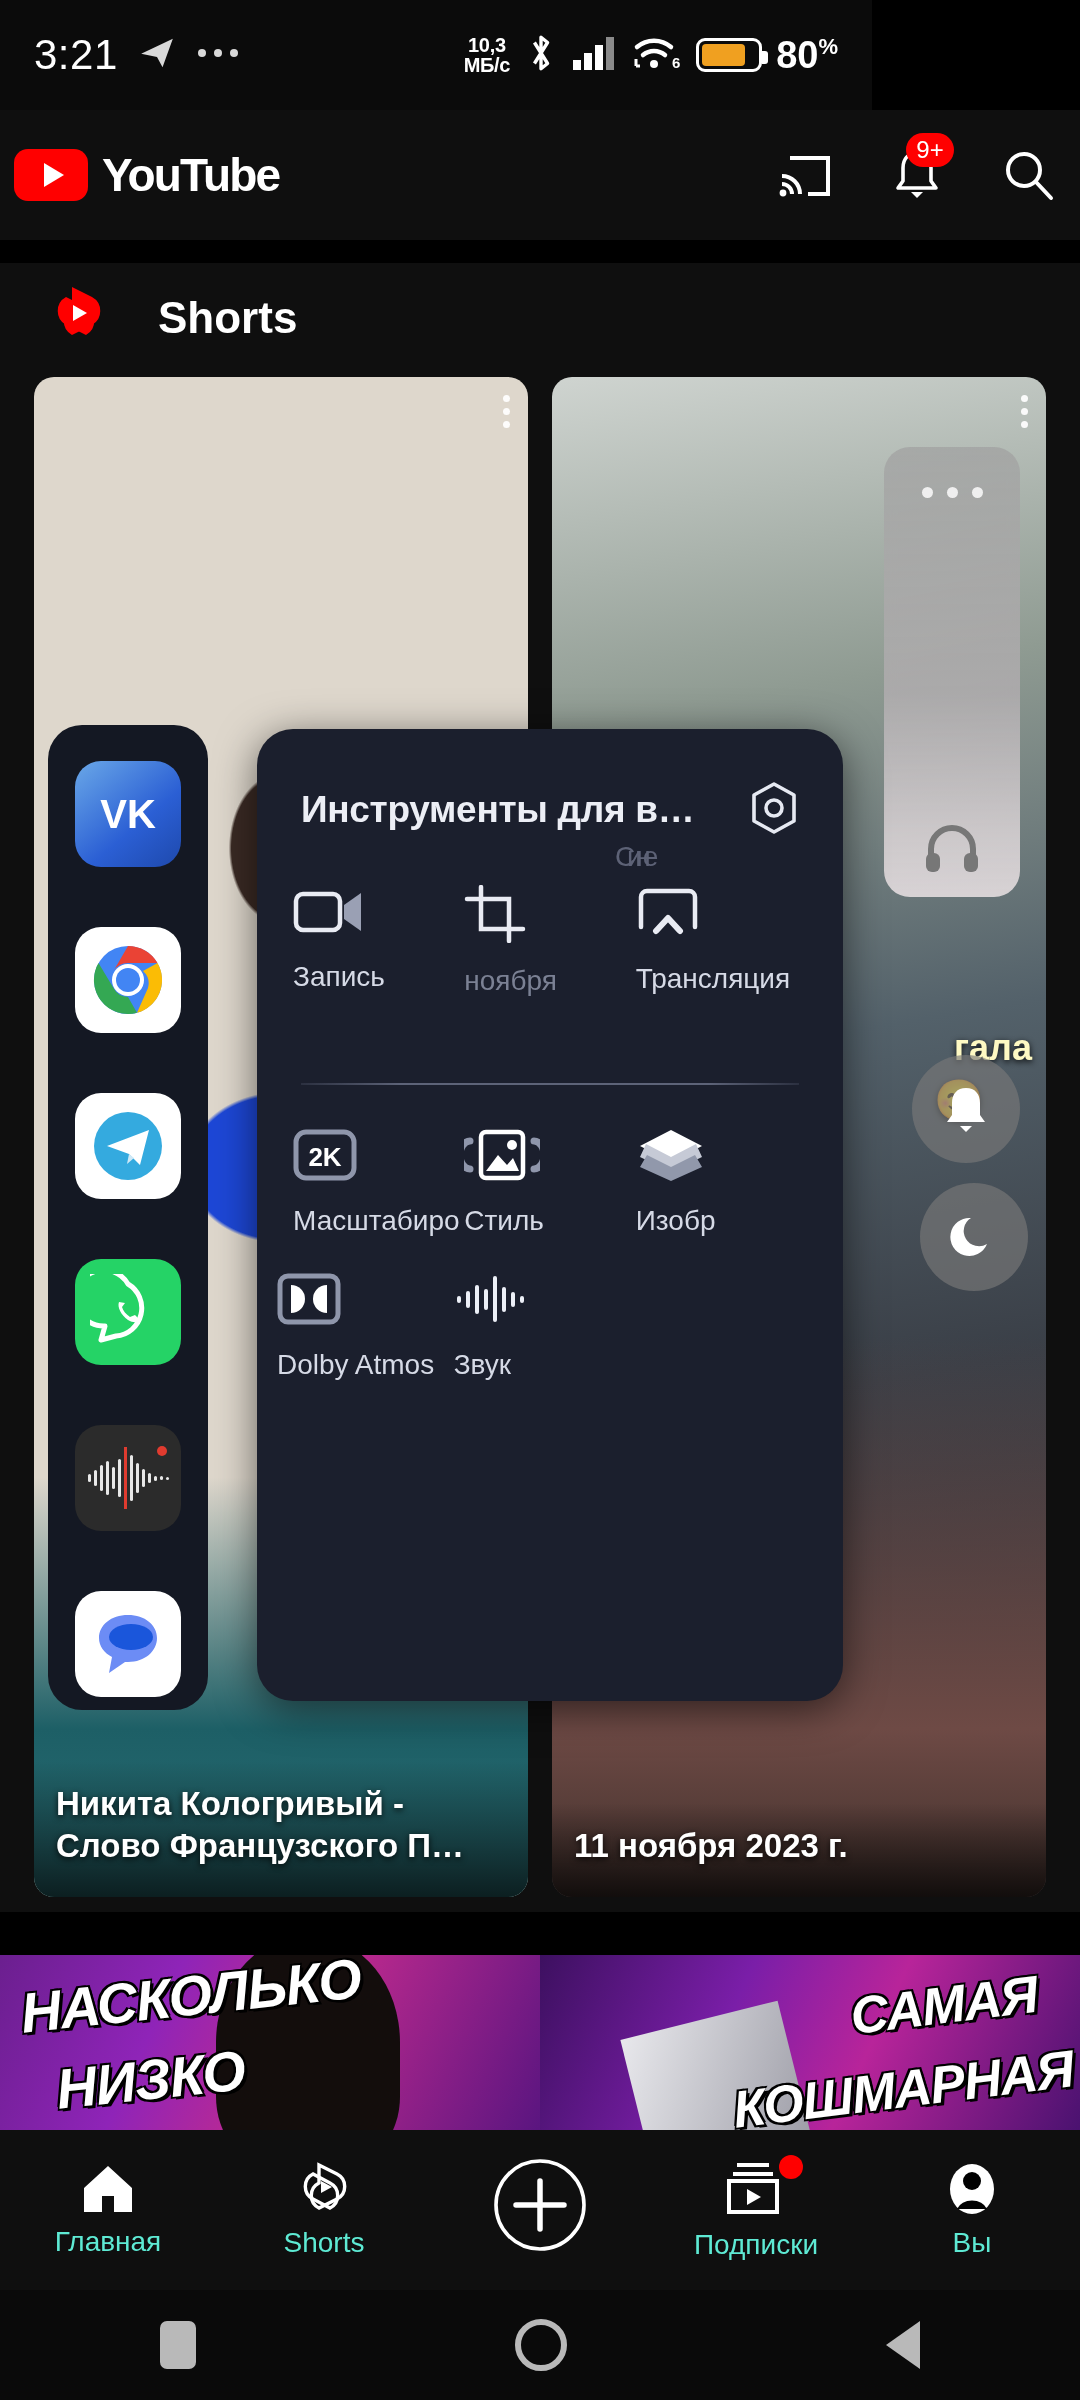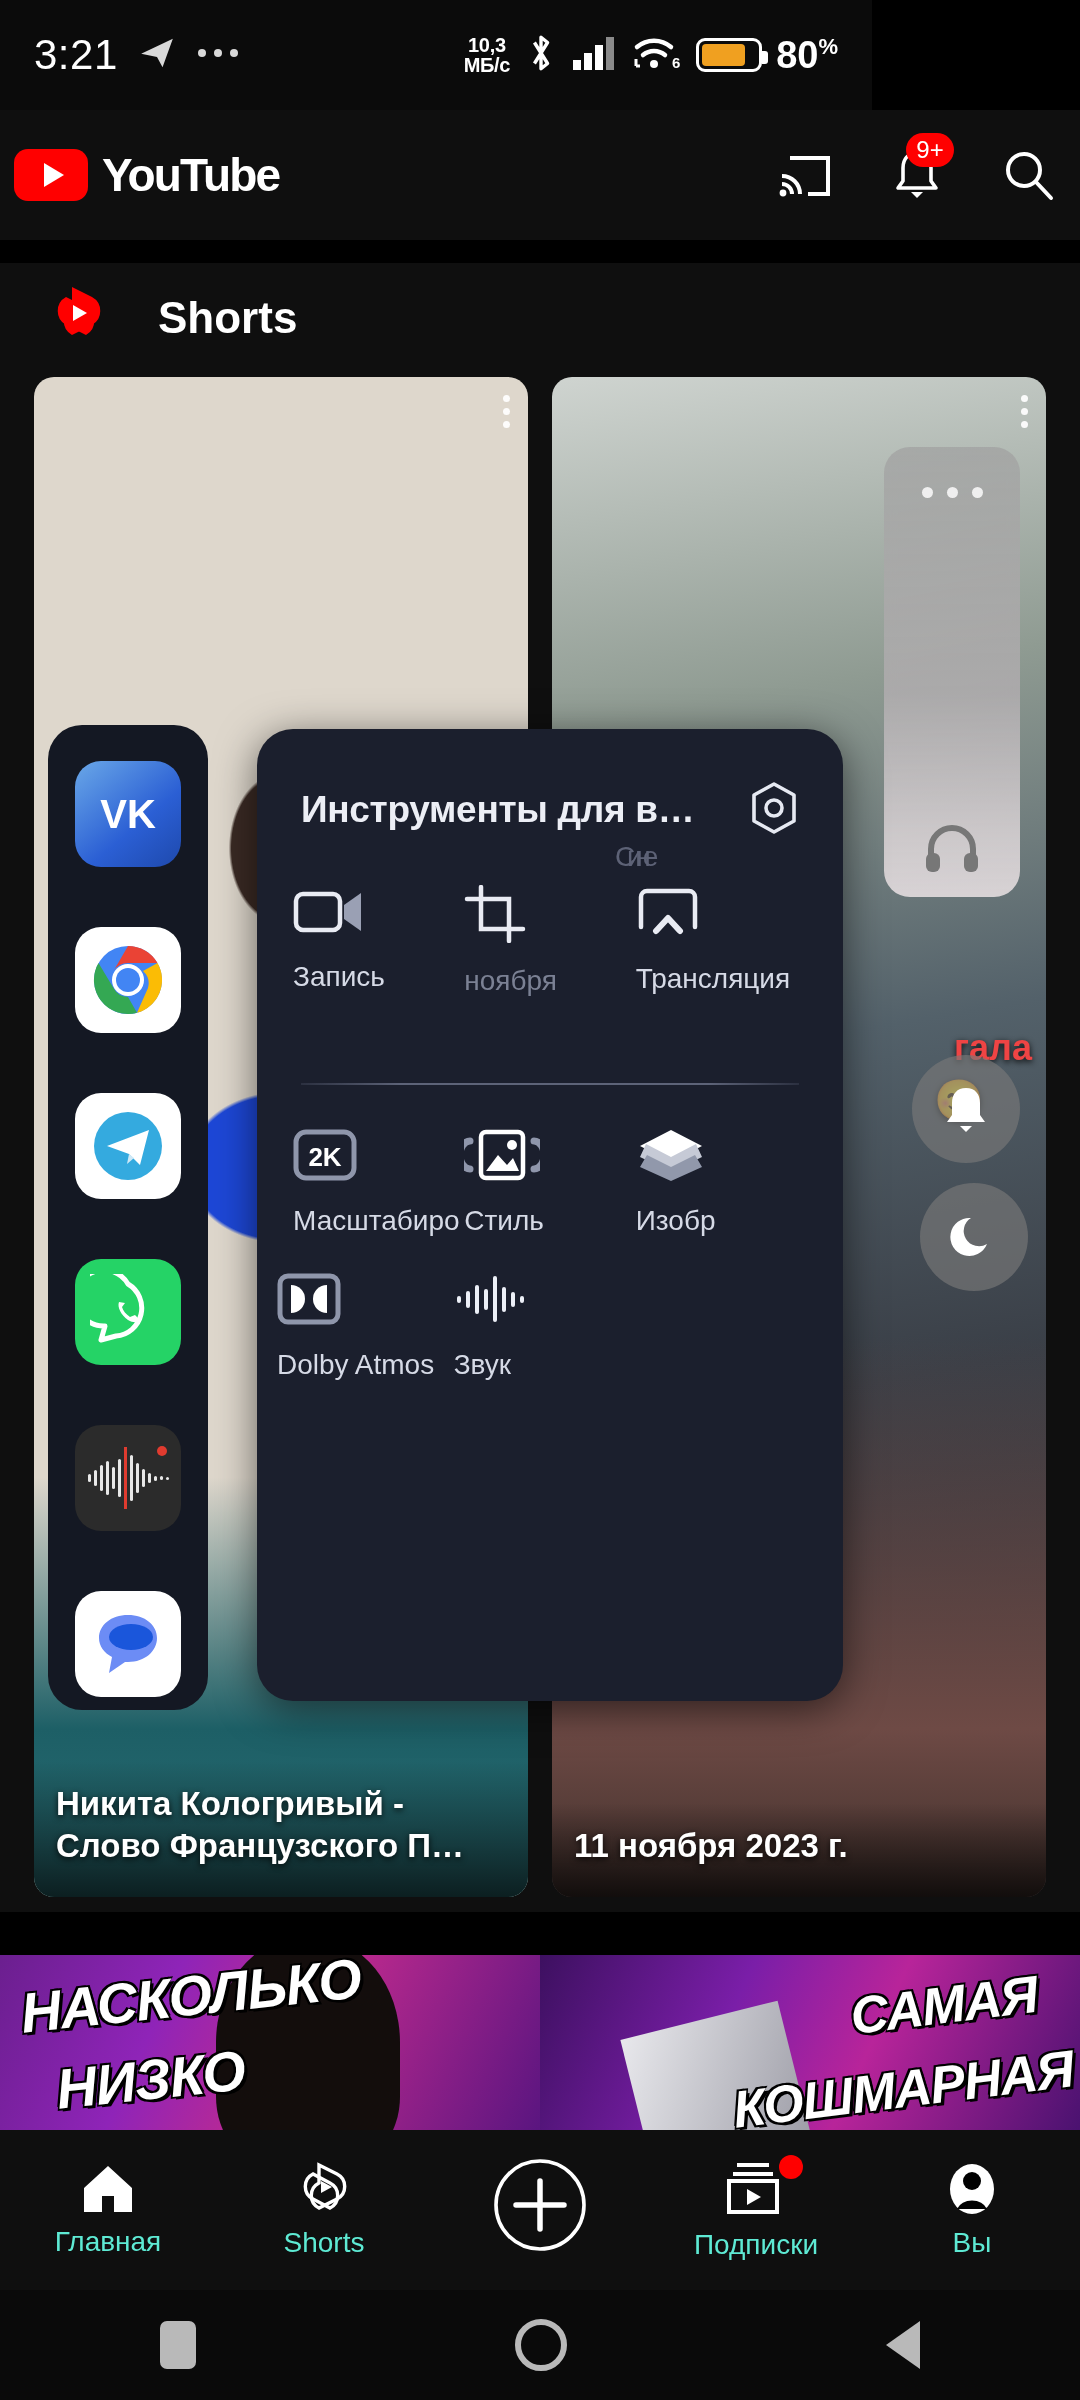--- a/index.html
+++ b/index.html
@@ -67,21 +67,21 @@
       radial-gradient(ellipse 150px 120px at 50% 52%, #1d47d6 0%, #1d47d6 60%, transparent 63%),
       linear-gradient(#ded7cc,#ded7cc); }
   .th1::after{content:"";position:absolute;left:0;right:0;bottom:0;height:420px;
       background:linear-gradient(to top,#2a6e74,#1d5f66 40%,rgba(35,48,60,0));}
   .th2 { background:
       radial-gradient(ellipse 110px 130px at 46% 28%, #f0c9a0 0%, #f0c9a0 52%, transparent 56%),
       linear-gradient(170deg,#cfd4d0 0%,#8f9b92 22%,#53616a 44%,#3a3f47 66%,#26262a 100%); }
   .th2::after{content:"";position:absolute;left:0;right:0;bottom:0;height:560px;
       background:linear-gradient(to top,#40302c,#6e4a45 30%,rgba(80,60,60,0));}
 
-  .vid-ovl { position:absolute; z-index:2; color:#ef4444; font-weight:bold;
+  .vid-ovl { position:absolute; z-index:2; color:#fef9c3; font-weight:bold;
     text-shadow:0 2px 6px rgba(0,0,0,.9); }
 
   
   .float-panel { position:absolute; left:884px; top:447px; width:136px; height:450px;
     border-radius:26px; z-index:6; overflow:hidden;
     background:linear-gradient(180deg, rgba(160,160,160,.72) 0%, rgba(180,175,178,.78) 55%,
       rgba(214,208,210,.9) 86%, rgba(222,216,218,.95) 100%);
     backdrop-filter:blur(6px); }
   .fp-dots { position:absolute; top:40px; left:0; right:0; display:flex;
     justify-content:center; gap:14px; }

